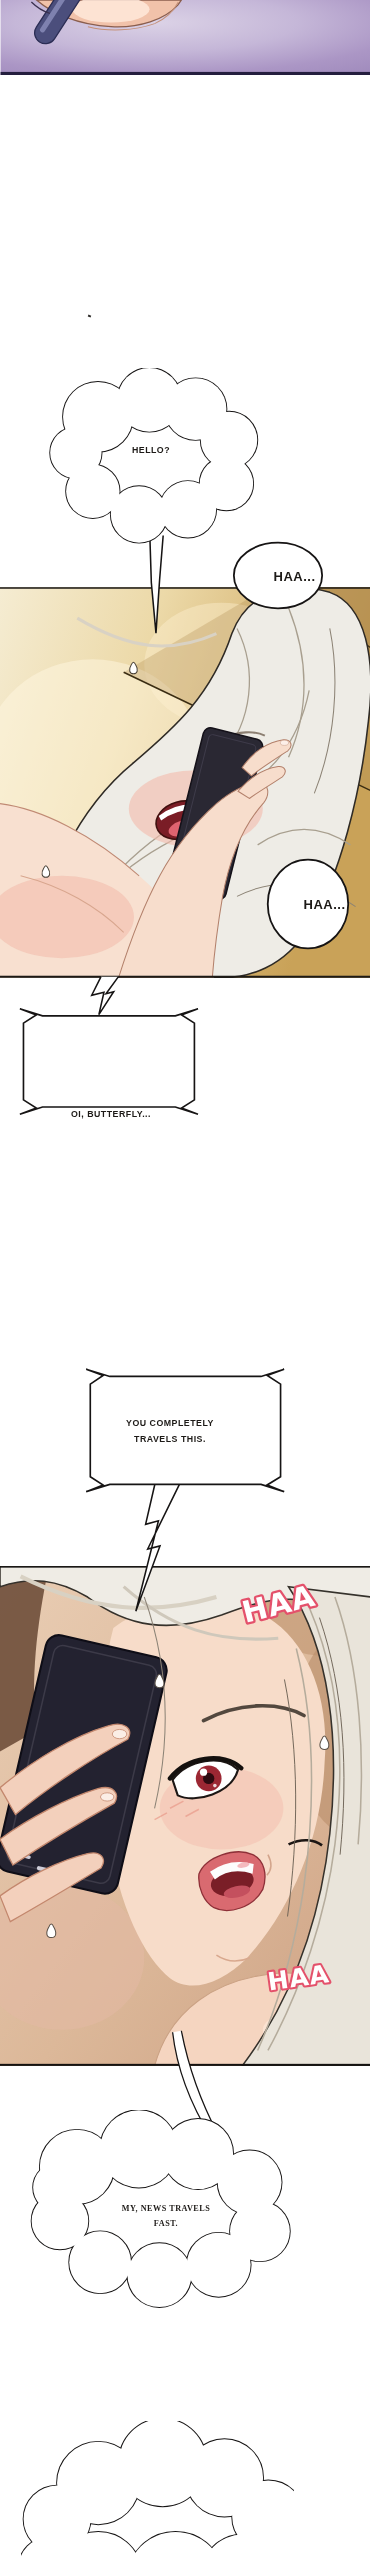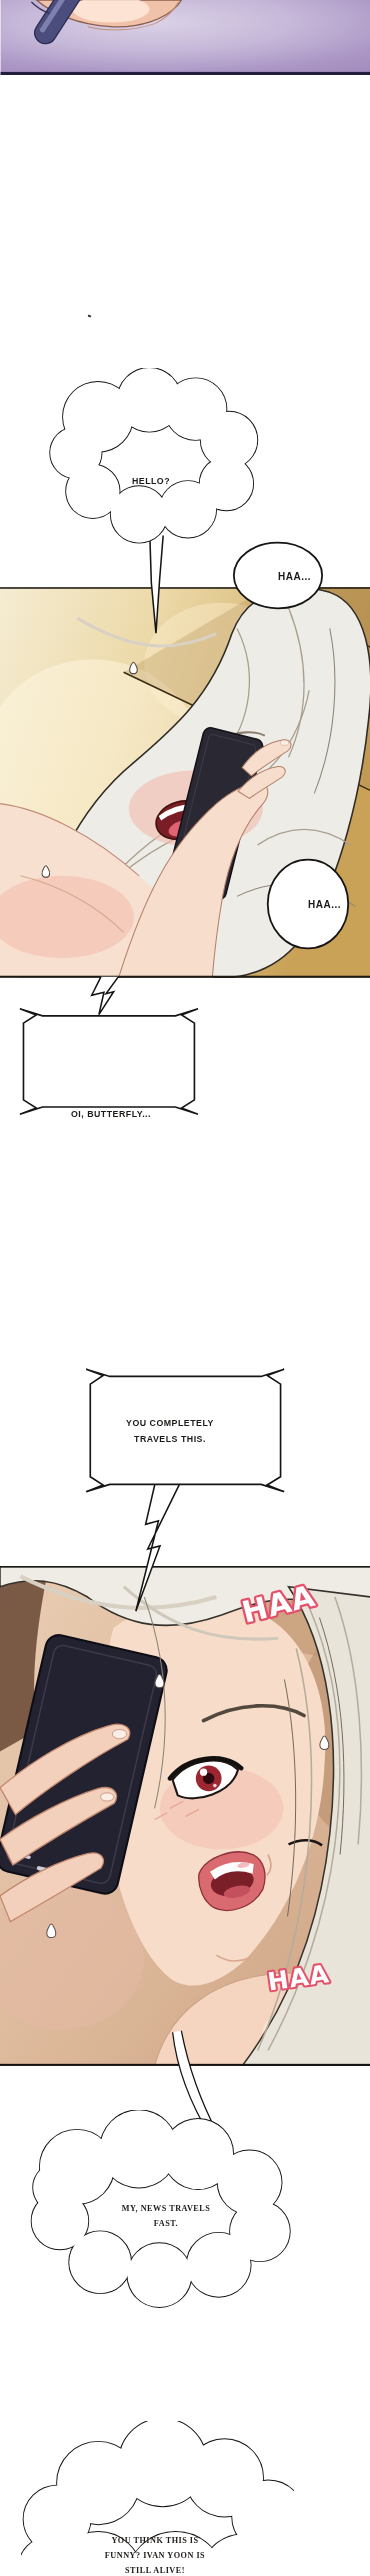--- a/index.html
+++ b/index.html
@@ -4,21 +4,21 @@
 <style>
   html,body{margin:0;padding:0;background:#ffffff;}
   .page{position:relative;width:371px;height:2576px;margin:0 auto;overflow:hidden;
         background:#ffffff;font-family:"Liberation Sans",sans-serif;}
   .abs{position:absolute;}
   .btxt{position:absolute;transform:translate(-50%,-50%);color:#1d1a17;
         font-weight:700;text-align:center;white-space:nowrap;letter-spacing:0.5px;
         font-family:"Liberation Sans",sans-serif;}
   .sz17{font-size:8.8px;line-height:15.5px;}
   .sz16{font-size:8.2px;line-height:15px;font-family:Liberation Serif, serif;}
-  .sz15{font-size:10px;padding-left:33px;}
+  .sz15{font-size:13px;padding-left:33px;}
   svg{display:block;}
 </style>
 </head>
 <body>
 
 <div class="page">
 
   <svg class="abs" style="left:0;top:0" width="371" height="75" viewBox="0 0 720 146" aria-hidden="true">
     <defs>
       <radialGradient id="pg" cx="42%" cy="30%" r="85%">
@@ -145,21 +145,21 @@
         <circle cx="195" cy="62" r="62"></circle>
         <circle cx="285" cy="80" r="60"></circle>
       <circle cx="350" cy="140" r="55"></circle>
         <circle cx="345" cy="225" r="52"></circle>
         <circle cx="270" cy="275" r="55"></circle>
       <circle cx="175" cy="285" r="55"></circle>
         <circle cx="85" cy="240" r="52"></circle>
         <circle cx="52" cy="165" r="50"></circle>
     </g>
   </svg>
-  <div class="btxt sz17" style="left:151px;top:482px">HELLO?</div>
+  <div class="btxt sz17" style="left:151px;top:451px">HELLO?</div>
 
   <svg class="abs" style="left:229px;top:538px" width="98" height="77" viewBox="0 0 190 150">
     <ellipse cx="95" cy="73" rx="86" ry="64" fill="#ffffff" stroke="#161414" stroke-width="3.5"></ellipse>
   </svg>
   <div class="btxt sz15" style="left:278px;top:576px">HAA...</div>
 
   <svg class="abs" style="left:264px;top:856px" width="89" height="98" viewBox="0 0 172 190">
     <ellipse cx="85" cy="93" rx="78" ry="86" fill="#ffffff" stroke="#161414" stroke-width="3.5"></ellipse>
   </svg>
   <div class="btxt sz15" style="left:308px;top:904px">HAA...</div>
@@ -339,20 +339,15 @@
         <circle cx="395" cy="110" r="75"></circle>
       <circle cx="480" cy="185" r="70"></circle>
         <circle cx="495" cy="280" r="65"></circle>
         <circle cx="70" cy="190" r="65"></circle>
       <circle cx="55" cy="285" r="60"></circle>
         <circle cx="150" cy="300" r="85"></circle>
         <circle cx="300" cy="310" r="95"></circle>
       <circle cx="430" cy="300" r="80"></circle>
     </g>
   </svg>
-  <div class="btxt sz16" style="left:155px;top:2555px">
-    <div>YOU THINK THIS IS</div>
-    <div>FUNNY? IVAN YOON IS</div>
-    <div>STILL ALIVE!</div>
-  </div>
 
 </div>
 
 
 </body></html>

